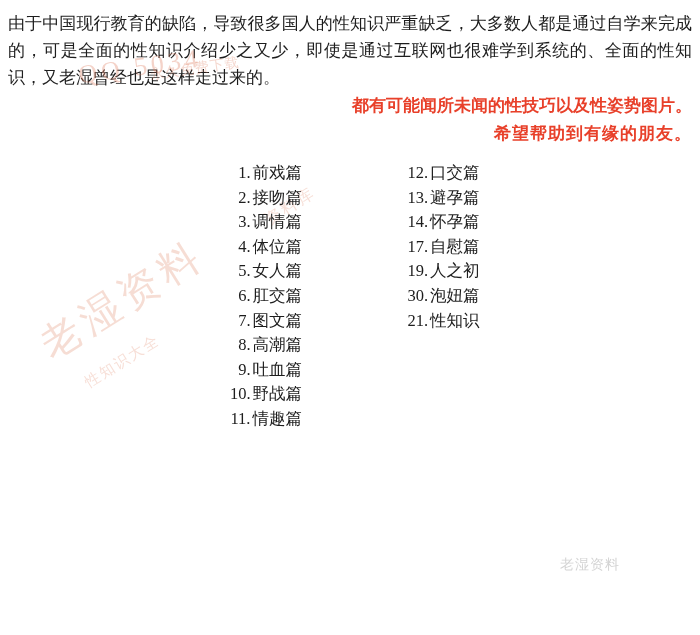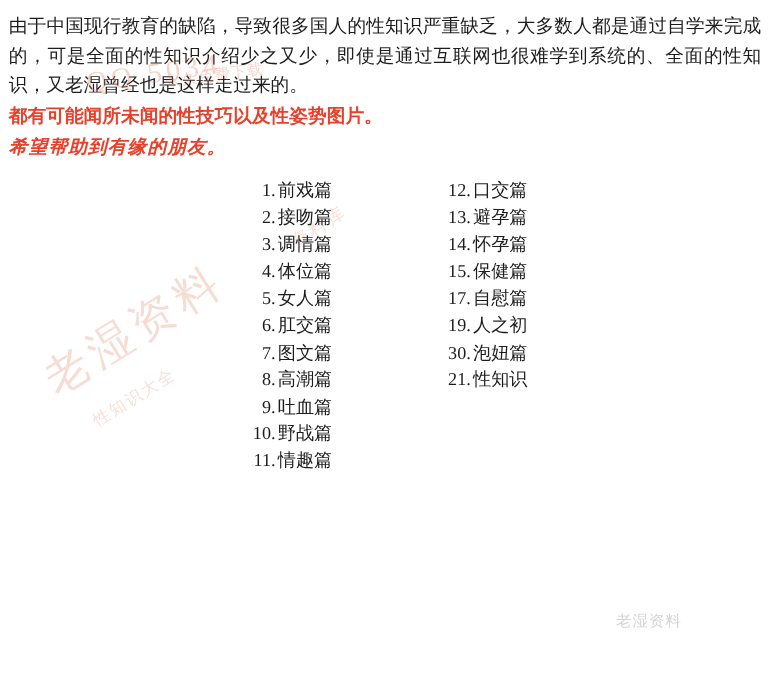--- a/index.html
+++ b/index.html
@@ -37,29 +37,28 @@
     padding: 0;
   }
 
   .para + .para {
     margin-top: 0px;
   }
 
   .highlight-line {
     color: #e8402a;
     font-weight: bold;
-    text-align: left;
+    text-align: right;
     font-size: 17px;
     line-height: 27px;
     margin-top: 1px;
   }
 
   .highlight-line.second {
     letter-spacing: 1px;
-    font-style: italic;
   }
 
   .lists {
     margin-top: 14px;
     display: flex;
     justify-content: center;
     gap: 96px;
     position: relative;
     z-index: 3;
   }
@@ -219,24 +218,20 @@
         </div>
       <div class="list-item">
           <span class="li-num">13.</span>
           <span class="li-label">避孕篇</span>
         </div>
       <div class="list-item">
           <span class="li-num">14.</span>
           <span class="li-label">怀孕篇</span>
         </div>
       <div class="list-item">
-          <span class="li-num">15.</span>
-          <span class="li-label">保健篇</span>
-        </div>
-      <div class="list-item">
           <span class="li-num">17.</span>
           <span class="li-label">自慰篇</span>
         </div>
       <div class="list-item">
           <span class="li-num">19.</span>
           <span class="li-label">人之初</span>
         </div>
       <div class="list-item">
           <span class="li-num">30.</span>
           <span class="li-label">泡妞篇</span>

